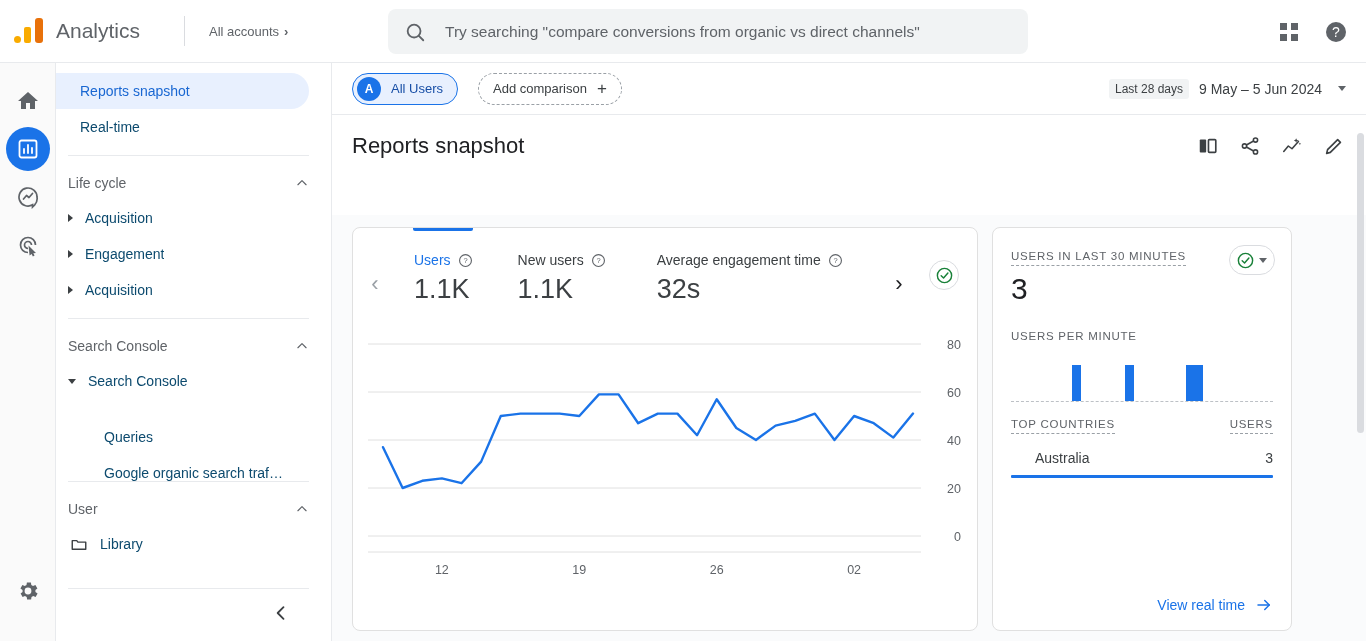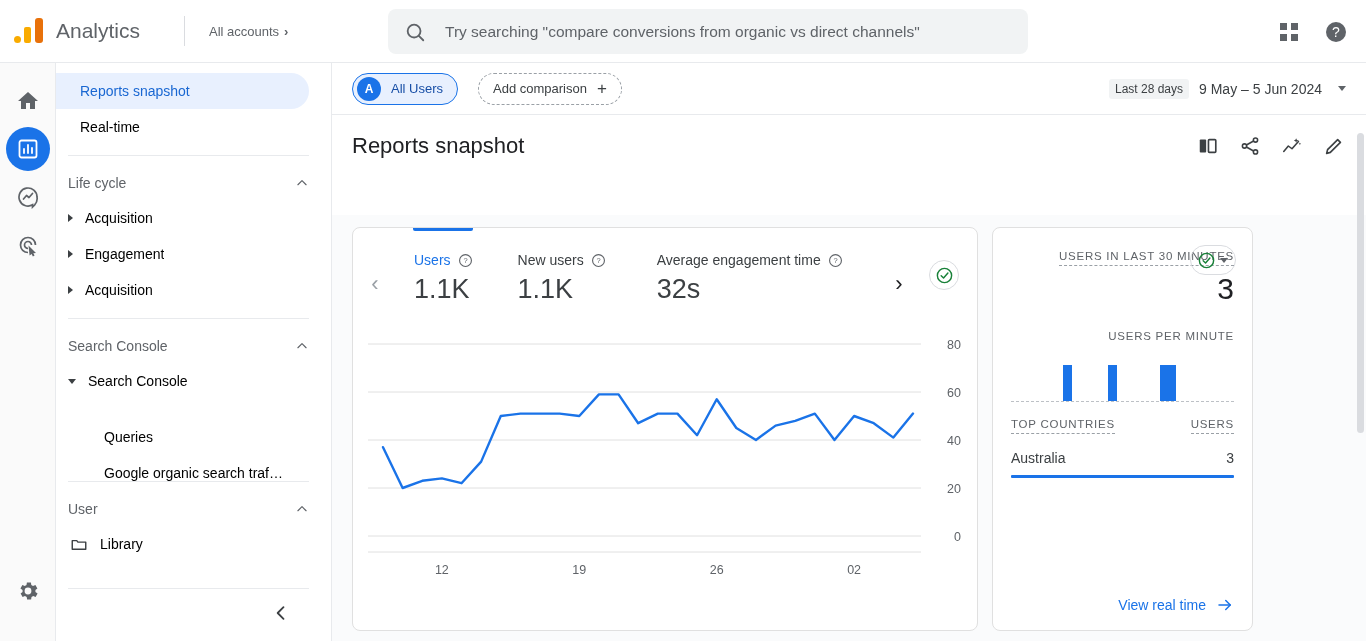--- a/index.html
+++ b/index.html
@@ -64,21 +64,21 @@
   .rail-btn svg { width:24px; height:24px; display:block; }
   #rail-settings { position:absolute; bottom:24px; left:50%; transform:translateX(-50%); }
 
   
   #sidebar {
     position:absolute; top:63px; left:56px; width:276px; height:578px;
     background:#fff; border-right:1px solid #e8eaed; padding-top:10px; z-index:3;
   }
   .nav-item {
     height:36px; display:flex; align-items:center; cursor:pointer;
-    font-size:14px; color:#000000; border-radius:0 18px 18px 0;
+    font-size:14px; color:#0c4a6e; border-radius:0 18px 18px 0;
     margin-right:22px; padding-left:12px;
   }
   .nav-item.active { background:#e8f0fe; color:#1967d2; }
   .nav-item .lbl { padding-left:12px; white-space:nowrap; overflow:hidden; text-overflow:ellipsis; }
   .nav-item.sub .lbl { padding-left:0;margin-top:40px; }
   .nav-sep { height:1px; background:#e8eaed; margin:10px 22px 10px 12px; }
   .nav-group {
     height:34px; display:flex; align-items:center; justify-content:space-between;
     font-size:14px; color:#5f6368; padding-left:12px; padding-right:22px; cursor:pointer;gap:8px;
   }
@@ -124,21 +124,21 @@
   #title-row { height:62px; display:flex; align-items:center; padding:0 20px; position:relative; }
   #page-title { font-size:22px; color:#202124; font-weight:normal; }
   #title-actions { position:absolute; right:18px; display:flex; align-items:center; gap:14px; }
   .act-btn { width:28px; height:28px; display:flex; align-items:center; justify-content:center; cursor:pointer; color:#3c4043; }
   .act-btn svg { width:22px; height:22px; }
 
   #cards-area { position:absolute; top:152px; left:0; right:0; bottom:0; background:#fafbfc; padding:12px 20px 0 20px; display:flex; gap:14px; }
 
   .card { background:#fff; border:1px solid #e0e0e0; border-radius:8px; position:relative; }
   #card-overview { width:626px; height:404px; overflow:hidden; }
-  #card-realtime  { width:261px; height:404px;text-align:right; }
+  #card-realtime  { width:300px; height:404px; }
 
   #metric-indicator { position:absolute; top:-1px; left:60px; width:60px; height:4px; background:#1a73e8; border-radius:0 0 2px 2px; }
   #metrics-row { display:flex; align-items:flex-start; padding:24px 0 0 0; position:relative; height:92px; }
   .metric { padding-left:0; }
   .metric .head { display:flex; align-items:center; gap:7px; font-size:14px; white-space:nowrap; }
   .metric .head .q { width:15px; height:15px; flex:none; color:#5f6368; }
   .metric .val { font-size:27px; color:#3c4043; margin-top:6px; white-space:nowrap; }
   #m-users { margin-left:61px; }
   #m-users .head { color:#1a73e8; }
   #m-newusers { margin-left:45px; color:#3c4043; }
@@ -155,21 +155,21 @@
   .rt-pad { padding:18px 18px 0 18px; }
   .rt-label { font-size:11.5px; letter-spacing:0.75px; color:#5f6368; border-bottom:1px dashed #9aa0a6; display:inline-block; padding-bottom:3px; }
   #rt-badge { position:absolute; top:17px; right:16px; height:30px; border:1px solid #dadce0; border-radius:16px; display:flex; align-items:center; gap:4px; padding:0 7px 0 6px; cursor:pointer; }
   #rt-badge .caret { width:0;height:0;border-top:5px solid #5f6368;border-left:4px solid transparent;border-right:4px solid transparent; }
   #rt-big { font-size:30px; color:#202124; margin-top:6px; line-height:34px; }
   #upm-label { font-size:11.5px; letter-spacing:0.75px; color:#5f6368; margin-top:24px; }
   #upm-chart { margin-top:12px; height:48px; position:relative; border-bottom:1px dashed #bdc1c6; }
   .upm-bar { position:absolute; bottom:0; width:9px; background:#1a73e8; }
   #countries-head { display:flex; justify-content:space-between; margin-top:16px; }
   #countries-head span { font-size:11.5px; letter-spacing:0.75px; color:#5f6368; border-bottom:1px dashed #9aa0a6; padding-bottom:3px; }
-  #countries-row { display:flex; justify-content:space-between; margin-top:16px; font-size:14px; color:#3c4043; }
+  #countries-row { display:flex; justify-content:space-between; margin-top:16px; font-size:14px; color:#3c4043;margin-left:24px; }
   #country-bar { height:3px; background:#1a73e8; margin-top:9px; border-radius:1px; }
   #view-realtime { position:absolute; bottom:16px; right:18px; display:flex; align-items:center; gap:10px; color:#1a73e8; font-size:14px; cursor:pointer; }
 
   
   #scrollbar { position:absolute; right:2px; top:70px; width:7px; height:560px; background:transparent; }
   #scrollthumb { position:absolute; top:0; width:7px; height:300px; background:#dadce0; border-radius:4px; cursor:grab; }
 </style>
 </head>
 <body>
 

